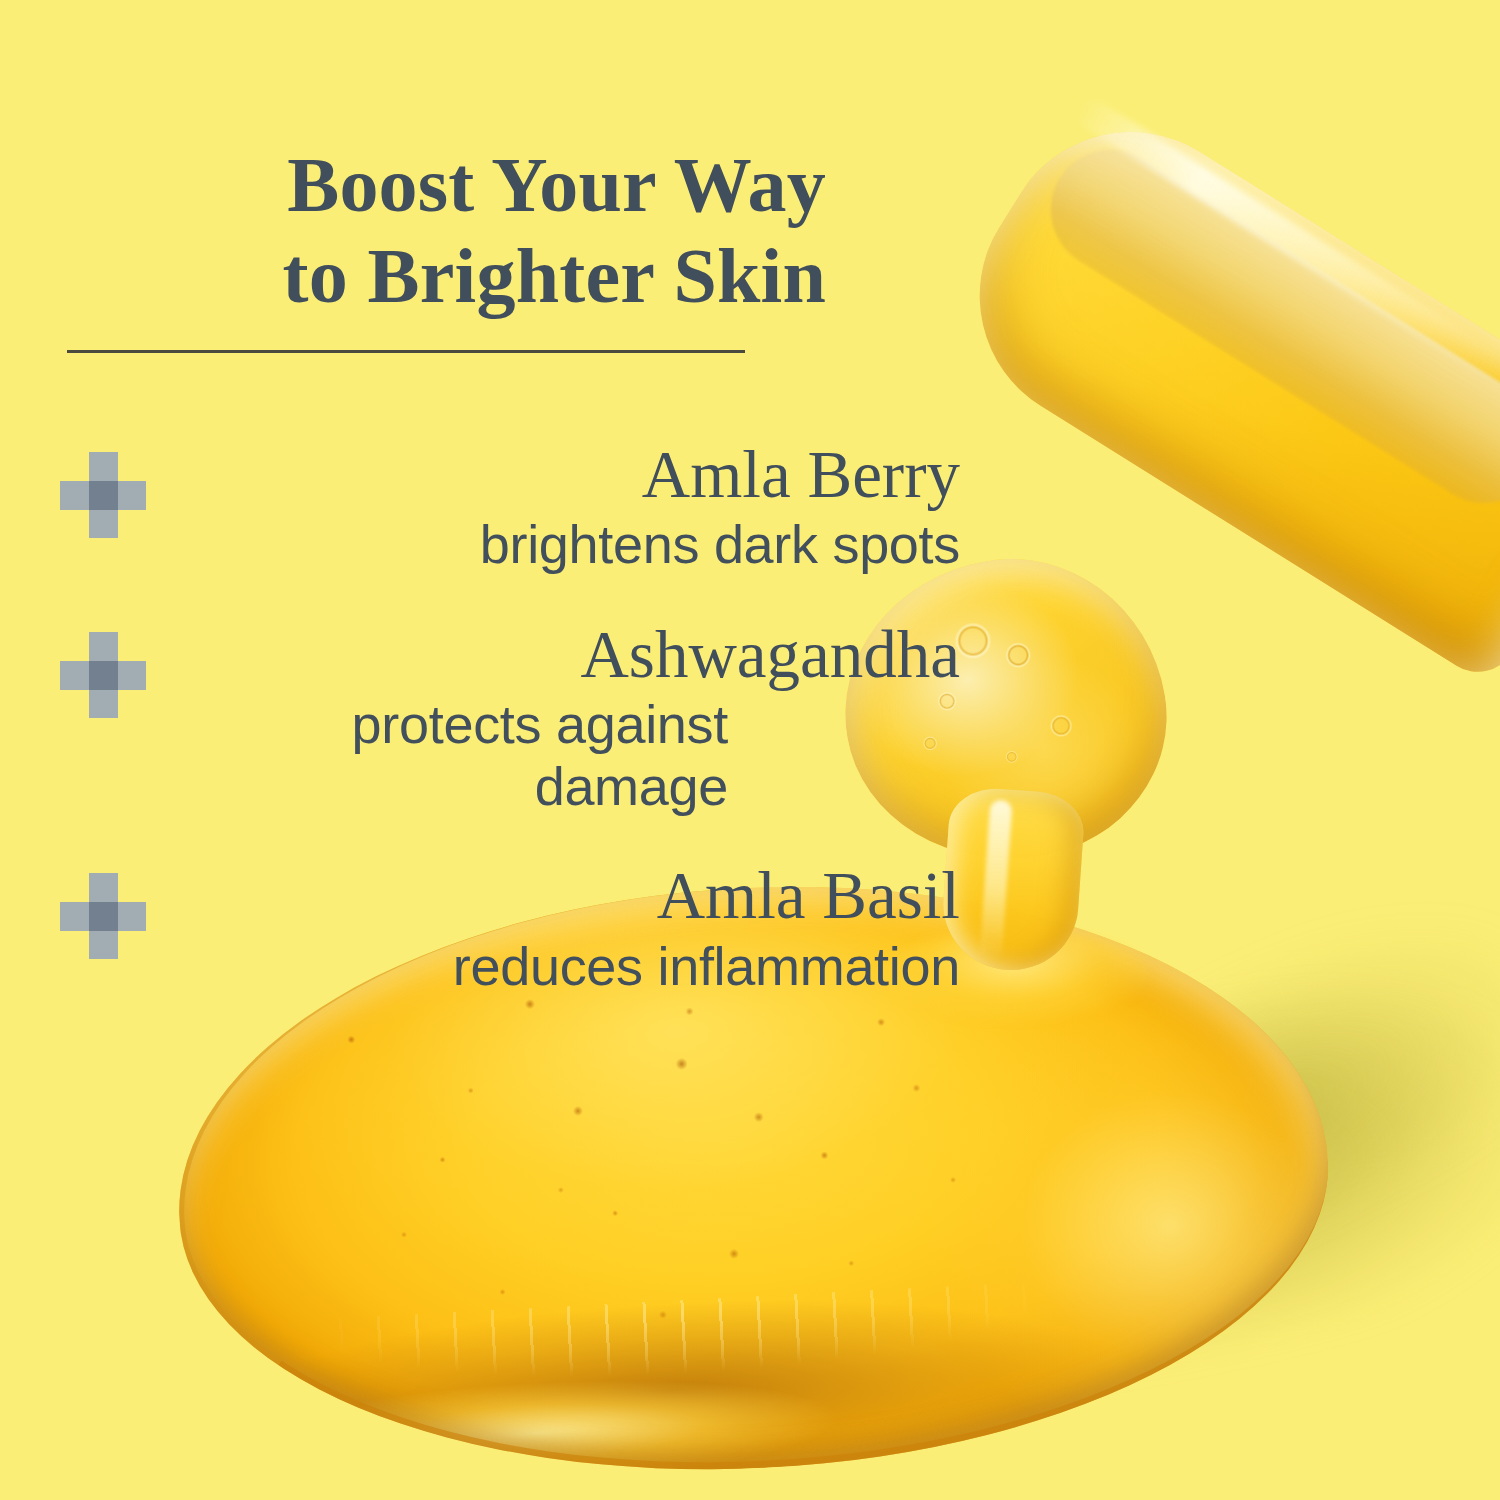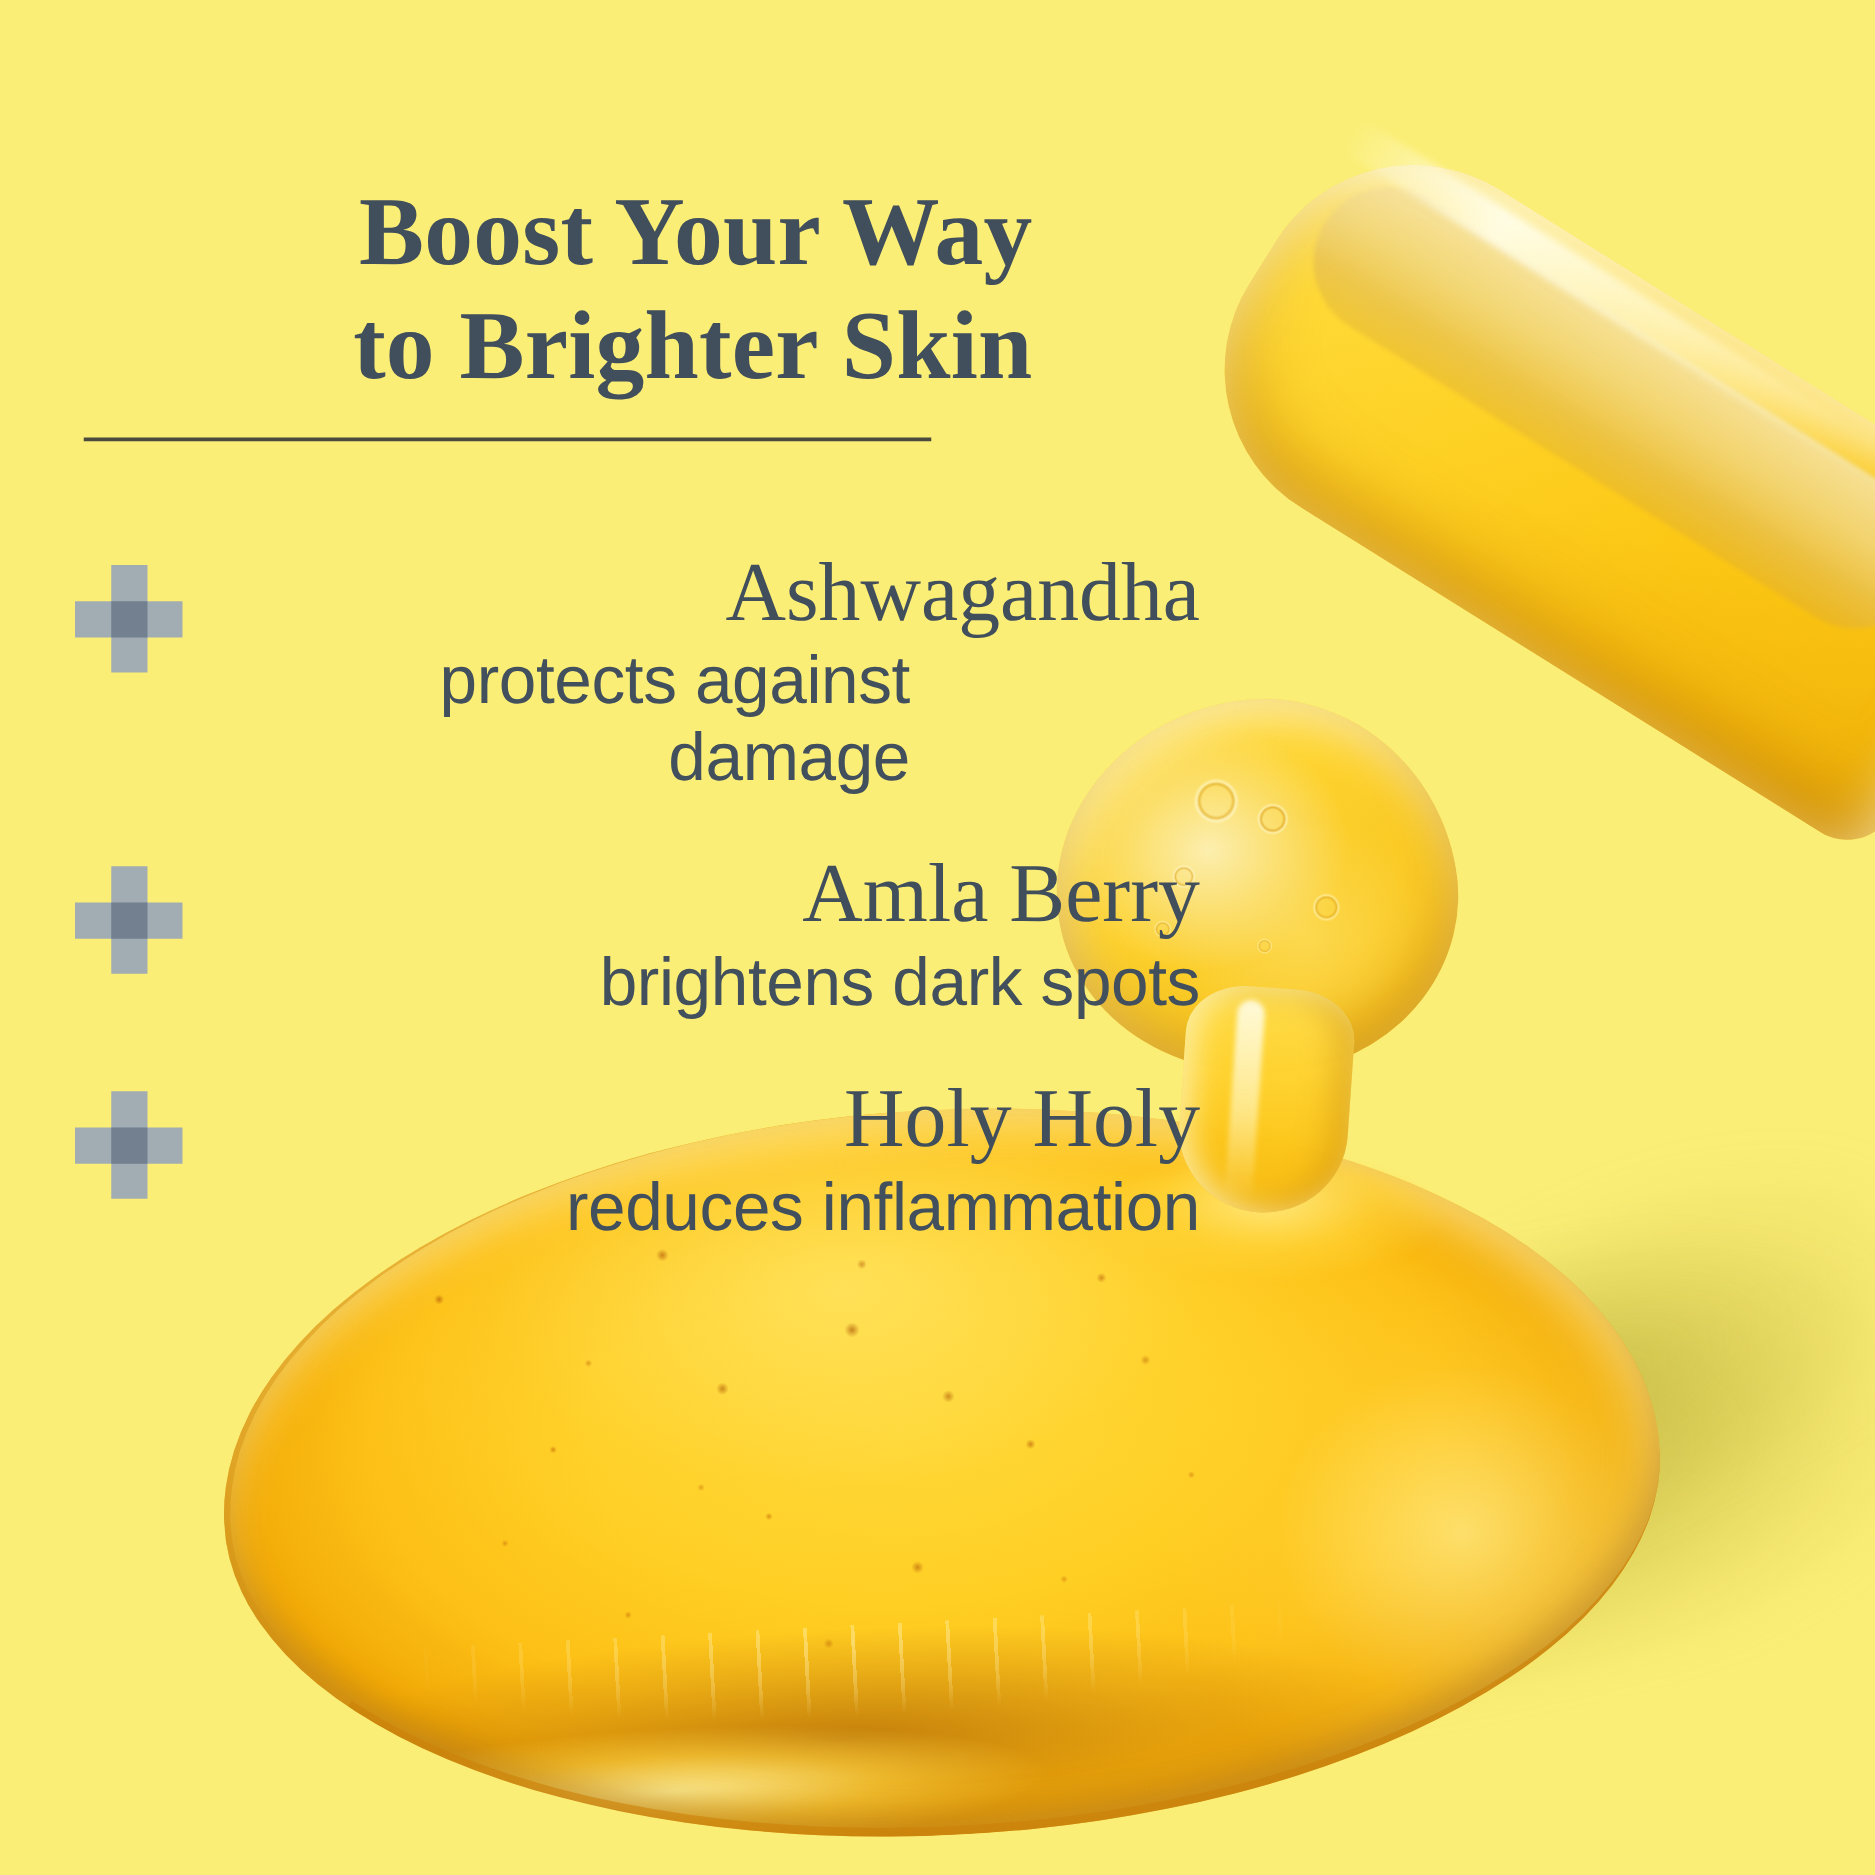--- a/index.html
+++ b/index.html
@@ -436,44 +436,44 @@
 
     <div class="bullets">
 
       <div class="bullet">
         <span class="plus-icon">
           <span class="bar-v"></span>
           <span class="bar-h"></span>
           <span class="bar-c"></span>
         </span>
         <span class="bullet-text">
-          <span class="bullet-title">Ashwagandha</span>
-          <span class="bullet-sub narrow">protects against damage</span>
+          <span class="bullet-title">Amla Berry</span>
+          <span class="bullet-sub">brightens dark spots</span>
         </span>
       </div>
 
       <div class="bullet">
         <span class="plus-icon">
           <span class="bar-v"></span>
           <span class="bar-h"></span>
           <span class="bar-c"></span>
         </span>
         <span class="bullet-text">
-          <span class="bullet-title">Amla Berry</span>
-          <span class="bullet-sub">brightens dark spots</span>
+          <span class="bullet-title">Ashwagandha</span>
+          <span class="bullet-sub narrow">protects against damage</span>
         </span>
       </div>
 
       <div class="bullet">
         <span class="plus-icon">
           <span class="bar-v"></span>
           <span class="bar-h"></span>
           <span class="bar-c"></span>
         </span>
         <span class="bullet-text">
-          <span class="bullet-title">Holy Holy</span>
+          <span class="bullet-title">Amla Basil</span>
           <span class="bullet-sub">reduces inflammation</span>
         </span>
       </div>
 
     </div>
   </div>
 </div>
 
 </body></html>

